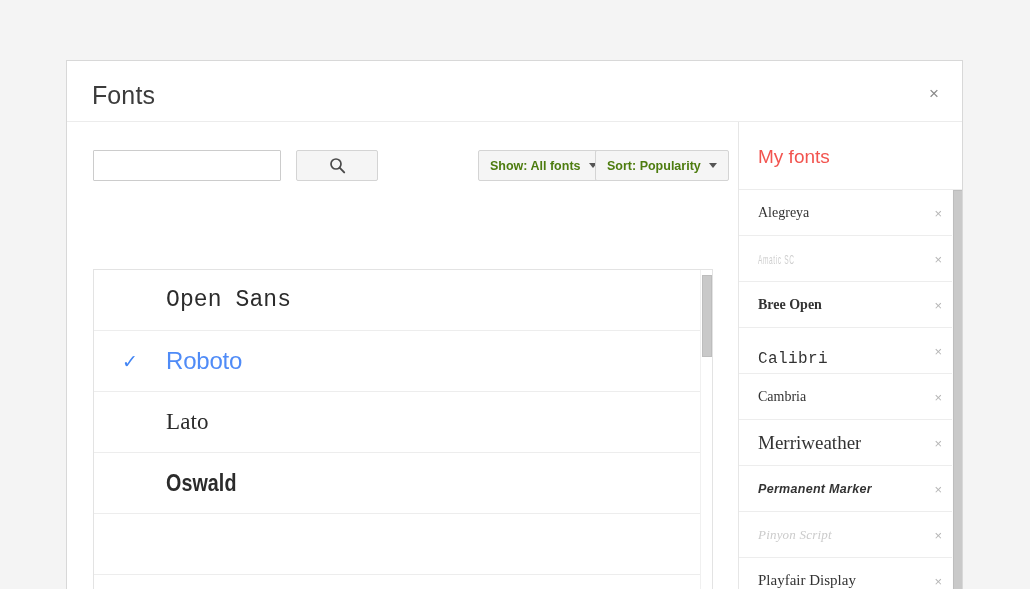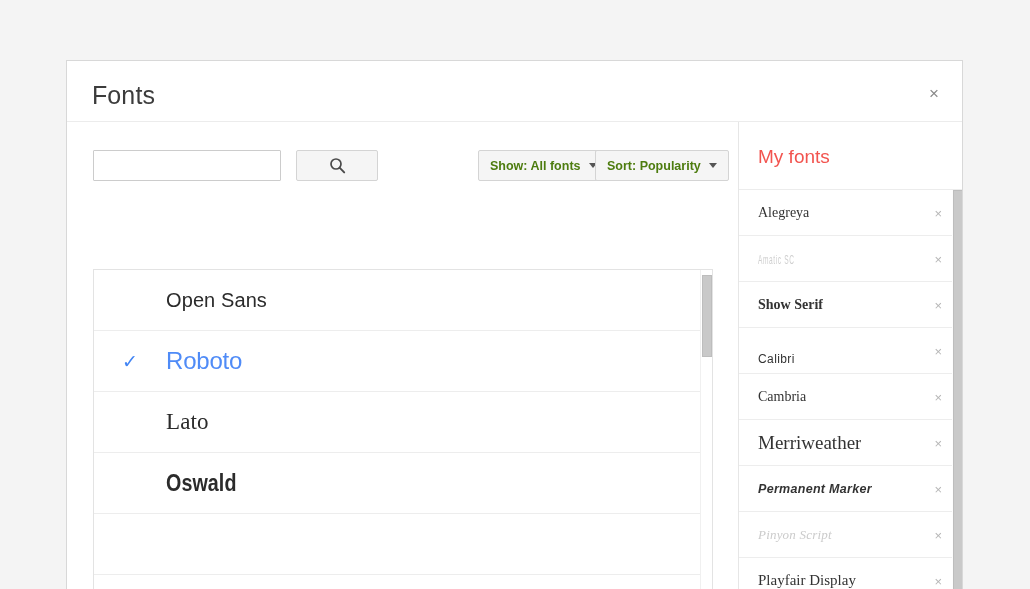--- a/index.html
+++ b/index.html
@@ -196,21 +196,21 @@
   }
   .font-name {
     font-size: 24px;
     color: #2b2b2b;
     letter-spacing: 0.1px;
     white-space: nowrap;
   }
   .font-row.selected .font-name { color: #4f8bf7; }
 
   
-  .f-opensans      { font-family: Liberation Sans, sans-serif; font-size: 20px; }
+  .f-opensans      { font-family: Liberation Mono, monospace; font-size: 23px; }
   .f-roboto        { font-family: "Liberation Sans", sans-serif; font-size: 24px; letter-spacing: -0.2px; }
   .f-slabo         { font-family: "Liberation Serif", serif; font-size: 24px; }
   .f-lato          { font-family: Liberation Serif, serif; font-size: 23px; }
   .f-oswald        { font-family: "Liberation Sans", sans-serif; font-size: 24px; font-weight: bold; transform: scaleX(0.82); transform-origin: left center; }
 
   
   .scroll-track-main {
     position: absolute;
     right: 0;
     top: 0;
@@ -289,21 +289,21 @@
     transform: translateY(-50%);
     font-size: 13px;
     color: #b6b6b6;
     cursor: pointer;
     line-height: 1;
   }
 
   .s-alegreya    { font-family: "Liberation Serif", serif; font-size: 14px; }
   .s-amatic      { font-family: "Liberation Sans", sans-serif; font-size: 11px; color: #cfcfcf; transform: scaleX(0.6) scaleY(1.15); transform-origin: left center; letter-spacing: 1px; }
   .s-bree        { font-family: "Liberation Serif", serif; font-size: 14px; font-weight: bold; }
-  .s-calibri     { font-family: Liberation Sans, sans-serif; font-size: 12px; letter-spacing: 0.4px; margin-top: 16px; }
+  .s-calibri     { font-family: Liberation Mono, monospace; font-size: 16px; letter-spacing: 0.4px; margin-top: 16px; }
   .s-cambria     { font-family: Liberation Serif, serif; font-size: 14px; }
   .s-merri       { font-family: "Liberation Serif", serif; font-size: 19px; }
   .s-permanent   { font-family: "Liberation Sans", sans-serif; font-size: 12.5px; font-weight: bold; font-style: italic; letter-spacing: 0.3px; }
   .s-pinyon      { font-family: "Liberation Serif", serif; font-size: 13px; font-style: italic; color: #cbcbcb; letter-spacing: 0.2px; }
   .s-playfair    { font-family: "Liberation Serif", serif; font-size: 15px; }
 
   .scroll-track-side {
     position: absolute;
     right: 0;
     top: 68px;
@@ -401,21 +401,21 @@
         <div class="side-list" id="my-fonts-list">
             <div class="side-row">
               <div class="side-name s-alegreya">Alegreya</div>
               <div class="side-x">×</div>
             </div>
             <div class="side-row">
               <div class="side-name s-amatic">Amatic SC</div>
               <div class="side-x">×</div>
             </div>
             <div class="side-row">
-              <div class="side-name s-bree">Show Serif</div>
+              <div class="side-name s-bree">Bree Open</div>
               <div class="side-x">×</div>
             </div>
             <div class="side-row">
               <div class="side-name s-calibri">Calibri</div>
               <div class="side-x">×</div>
             </div>
             <div class="side-row">
               <div class="side-name s-cambria">Cambria</div>
               <div class="side-x">×</div>
             </div>

